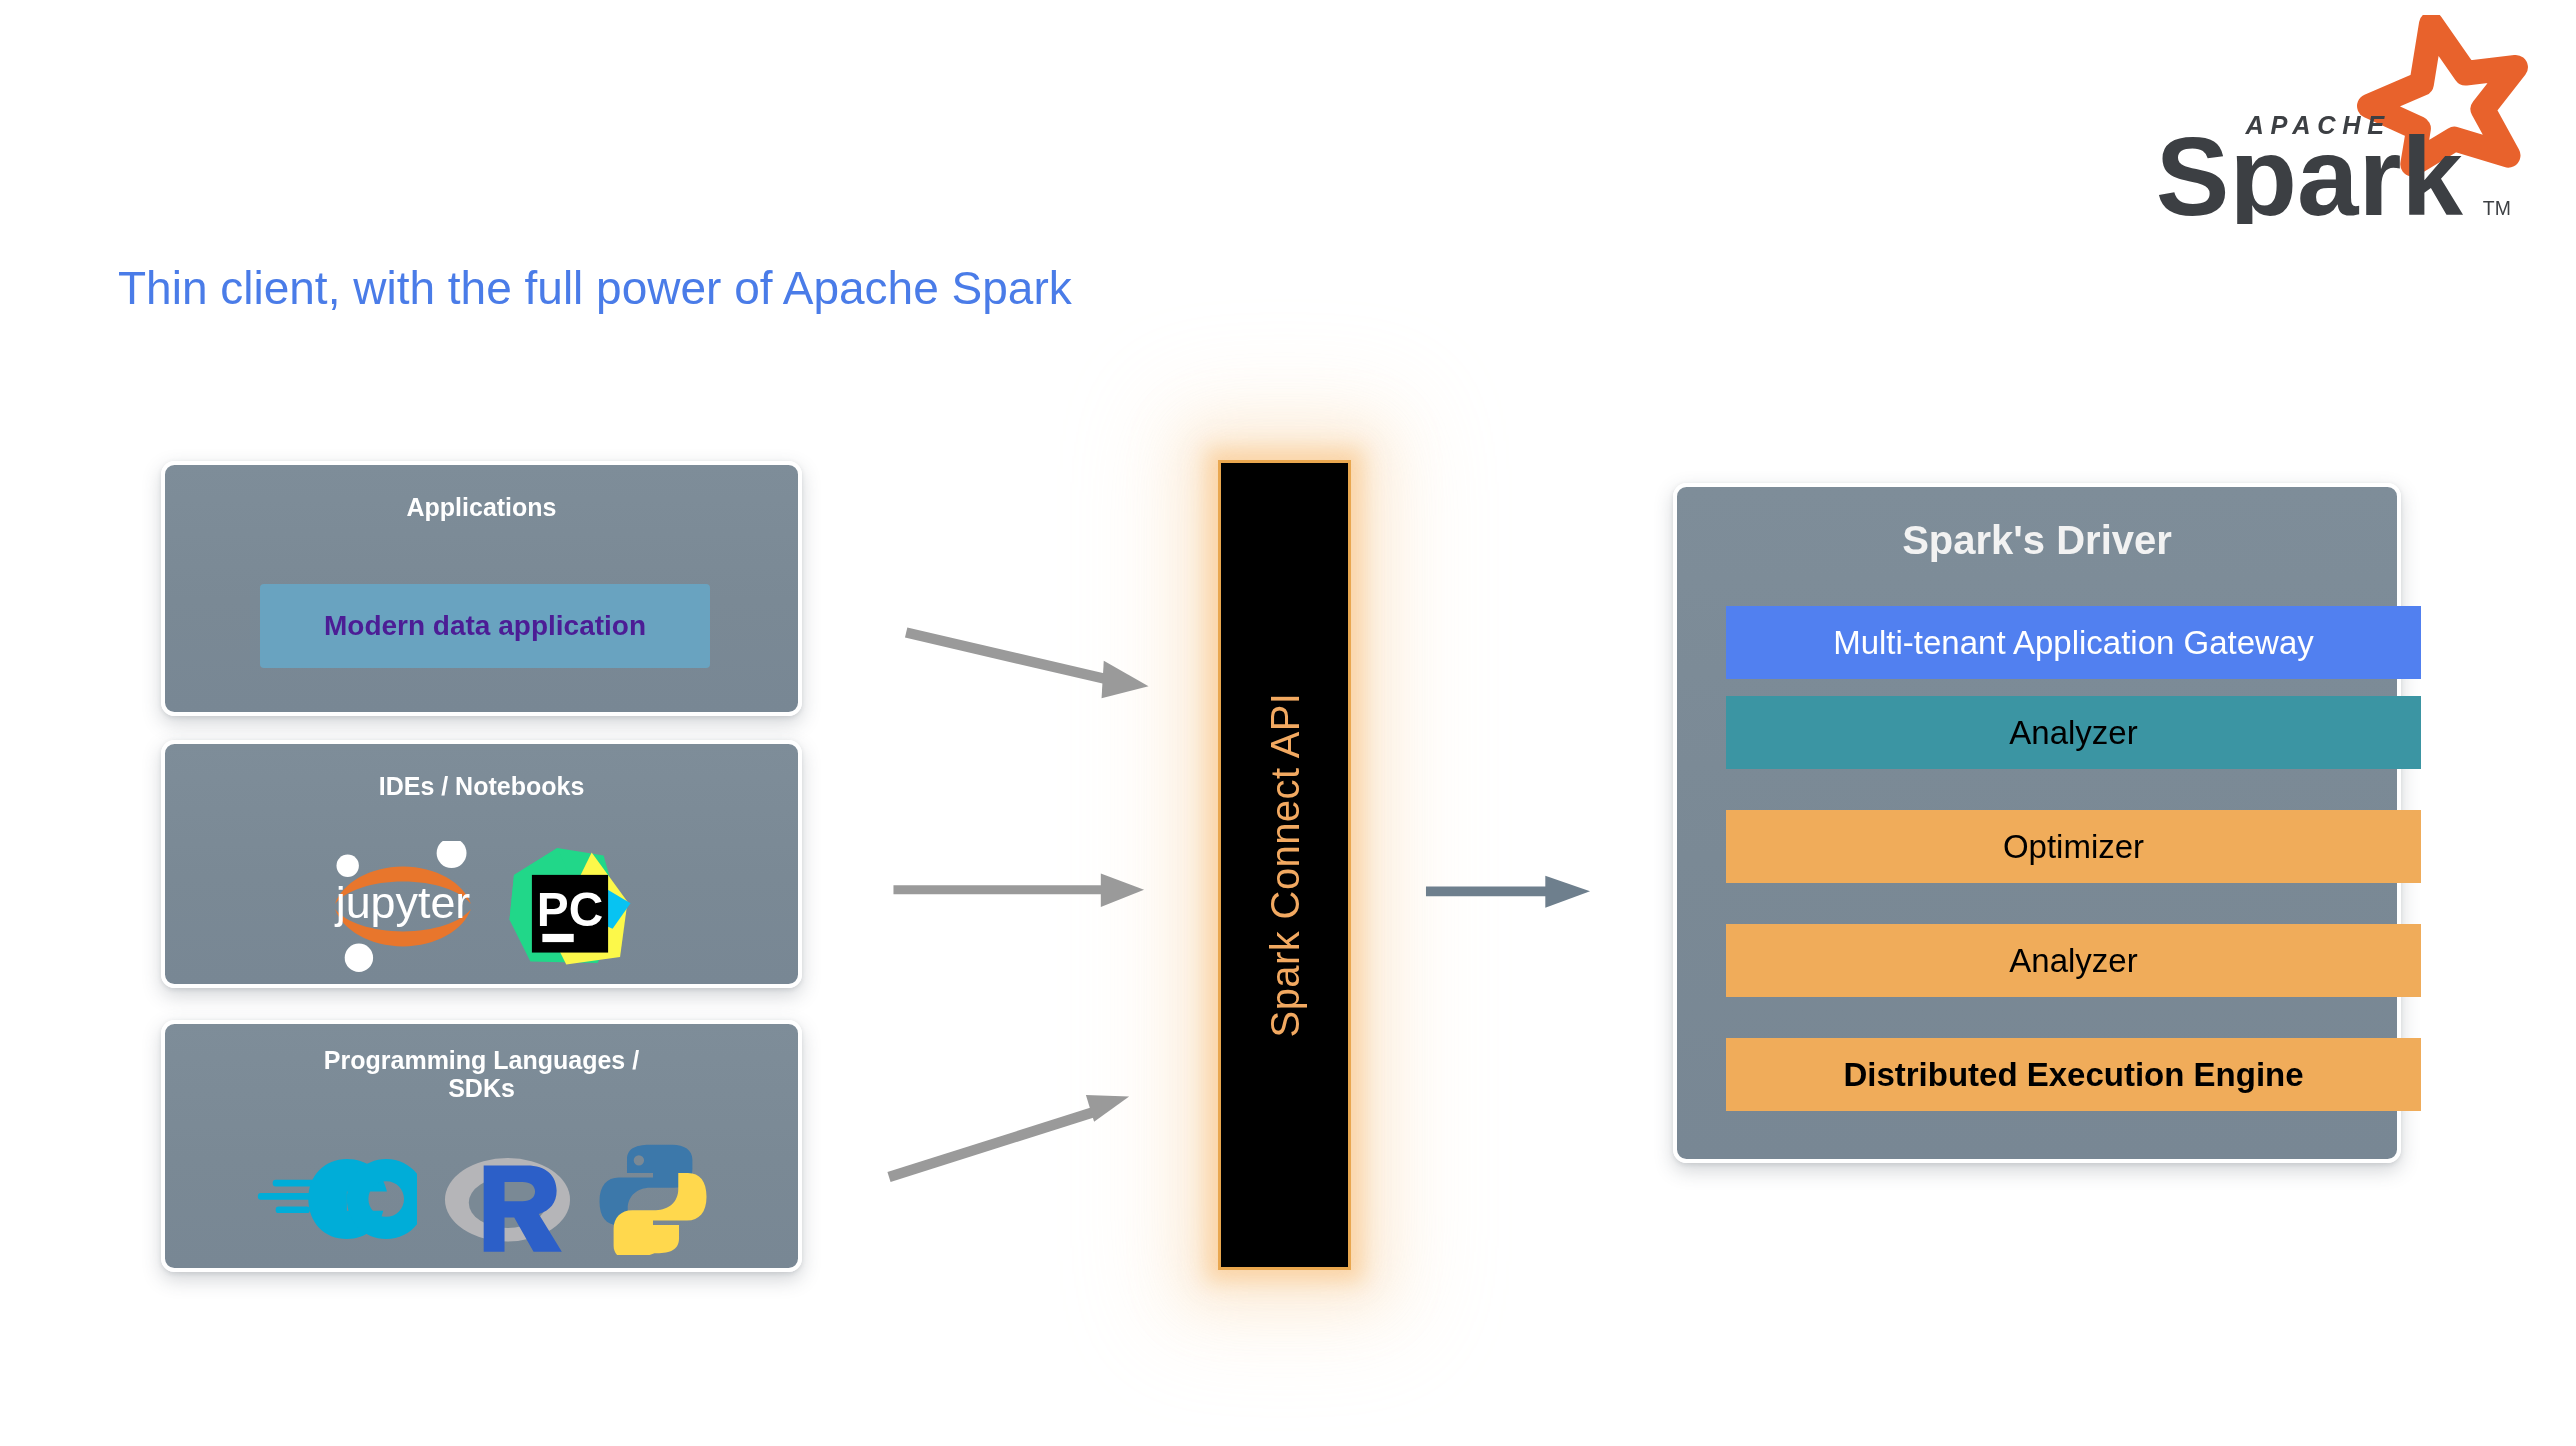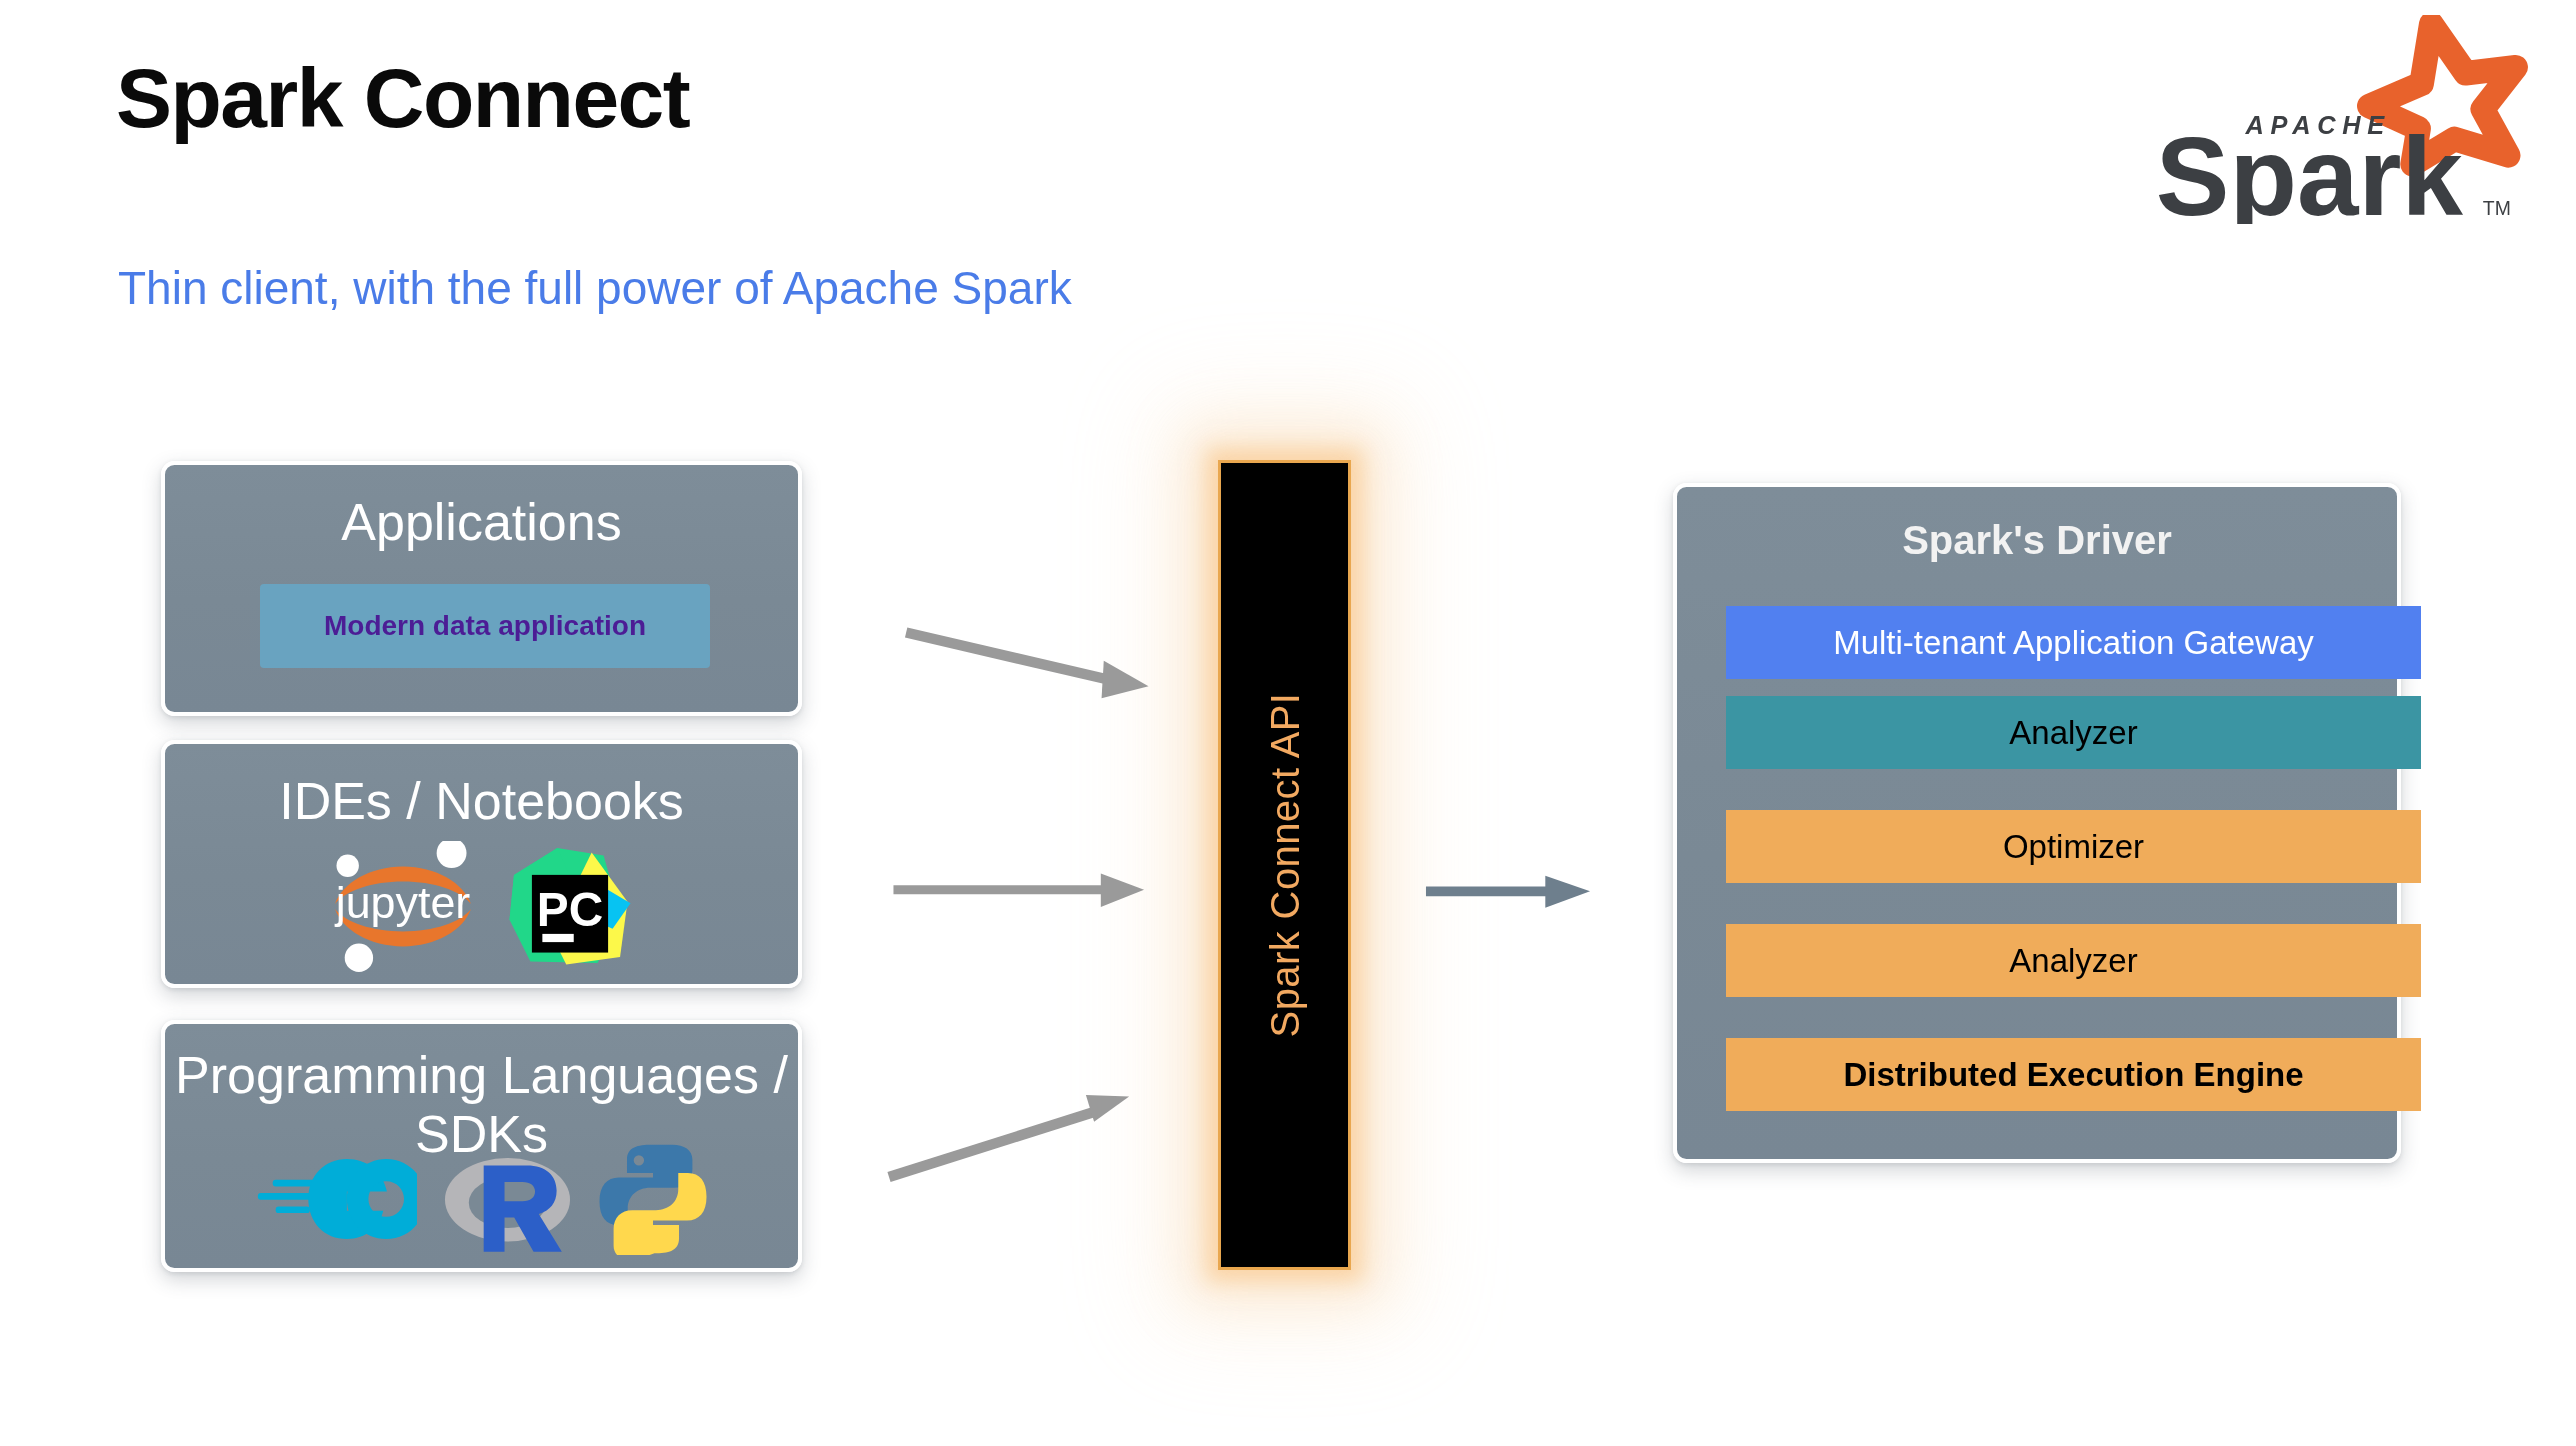--- a/index.html
+++ b/index.html
@@ -49,22 +49,22 @@
     background: linear-gradient(180deg,#7e8d99 0%, #7a8995 55%, #788794 100%);
     border: 4.5px solid #ffffff;
     border-radius: 13.4px;
     box-shadow: 0 7.5px 19.4px rgba(60,70,80,0.22), 0 1.5px 4.5px rgba(60,70,80,0.12);
   }
   .panel-title {
     position: absolute;
     left: 0; right: 0;
     text-align: center;
     color: #ffffff;
-    font-size: 52px;
-    font-weight: 400;
+    font-size: 25px;
+    font-weight: 700;
     line-height: 1.12;
   }
 
   
   #panel-applications { left: 161px; top: 461px; width: 641px; height: 255px; }
   #panel-ides         { left: 161px; top: 740px; width: 641px; height: 248px; }
   #panel-langs        { left: 161px; top: 1020px; width: 641px; height: 252px; }
 
   #applications-title { top: 28px; }
   #ides-title         { top: 28px; }
@@ -146,21 +146,20 @@
   .driver-bar.gateway   { background:#5180f0; color:#ffffff; font-weight:400; }
   .driver-bar.analyzer  { background:#3b95a3; color:#000000; font-weight:400; }
   .driver-bar.orange    { background:#f0ac5a; color:#000000; font-weight:400;margin-top:24px; }
   .driver-bar.orange.bold { font-weight:700; }
 </style>
 </head>
 <body>
 
 <div id="slide">
 
-  <div id="page-title">Spark Connect</div>
   <div id="page-subtitle">Thin client, with the full power of Apache Spark</div>
 
   <div id="spark-logo">
     <svg width="418" height="209" viewBox="0 0 560 280" xmlns="http://www.w3.org/2000/svg">
 
       <g>
         <path d="M409 12 L396 92 L326 122 L392 152 L384 200 L440 166 L512 188 L478 126 L522 70 L455 78 Z" fill="none" stroke="#e8622c" stroke-width="33" stroke-linejoin="round" stroke-linecap="round"></path>
       </g>
 
       <text x="160" y="160" font-family="'Liberation Sans', sans-serif" font-size="34" font-weight="700" font-style="italic" letter-spacing="9" fill="#3c3f43">APACHE</text>

